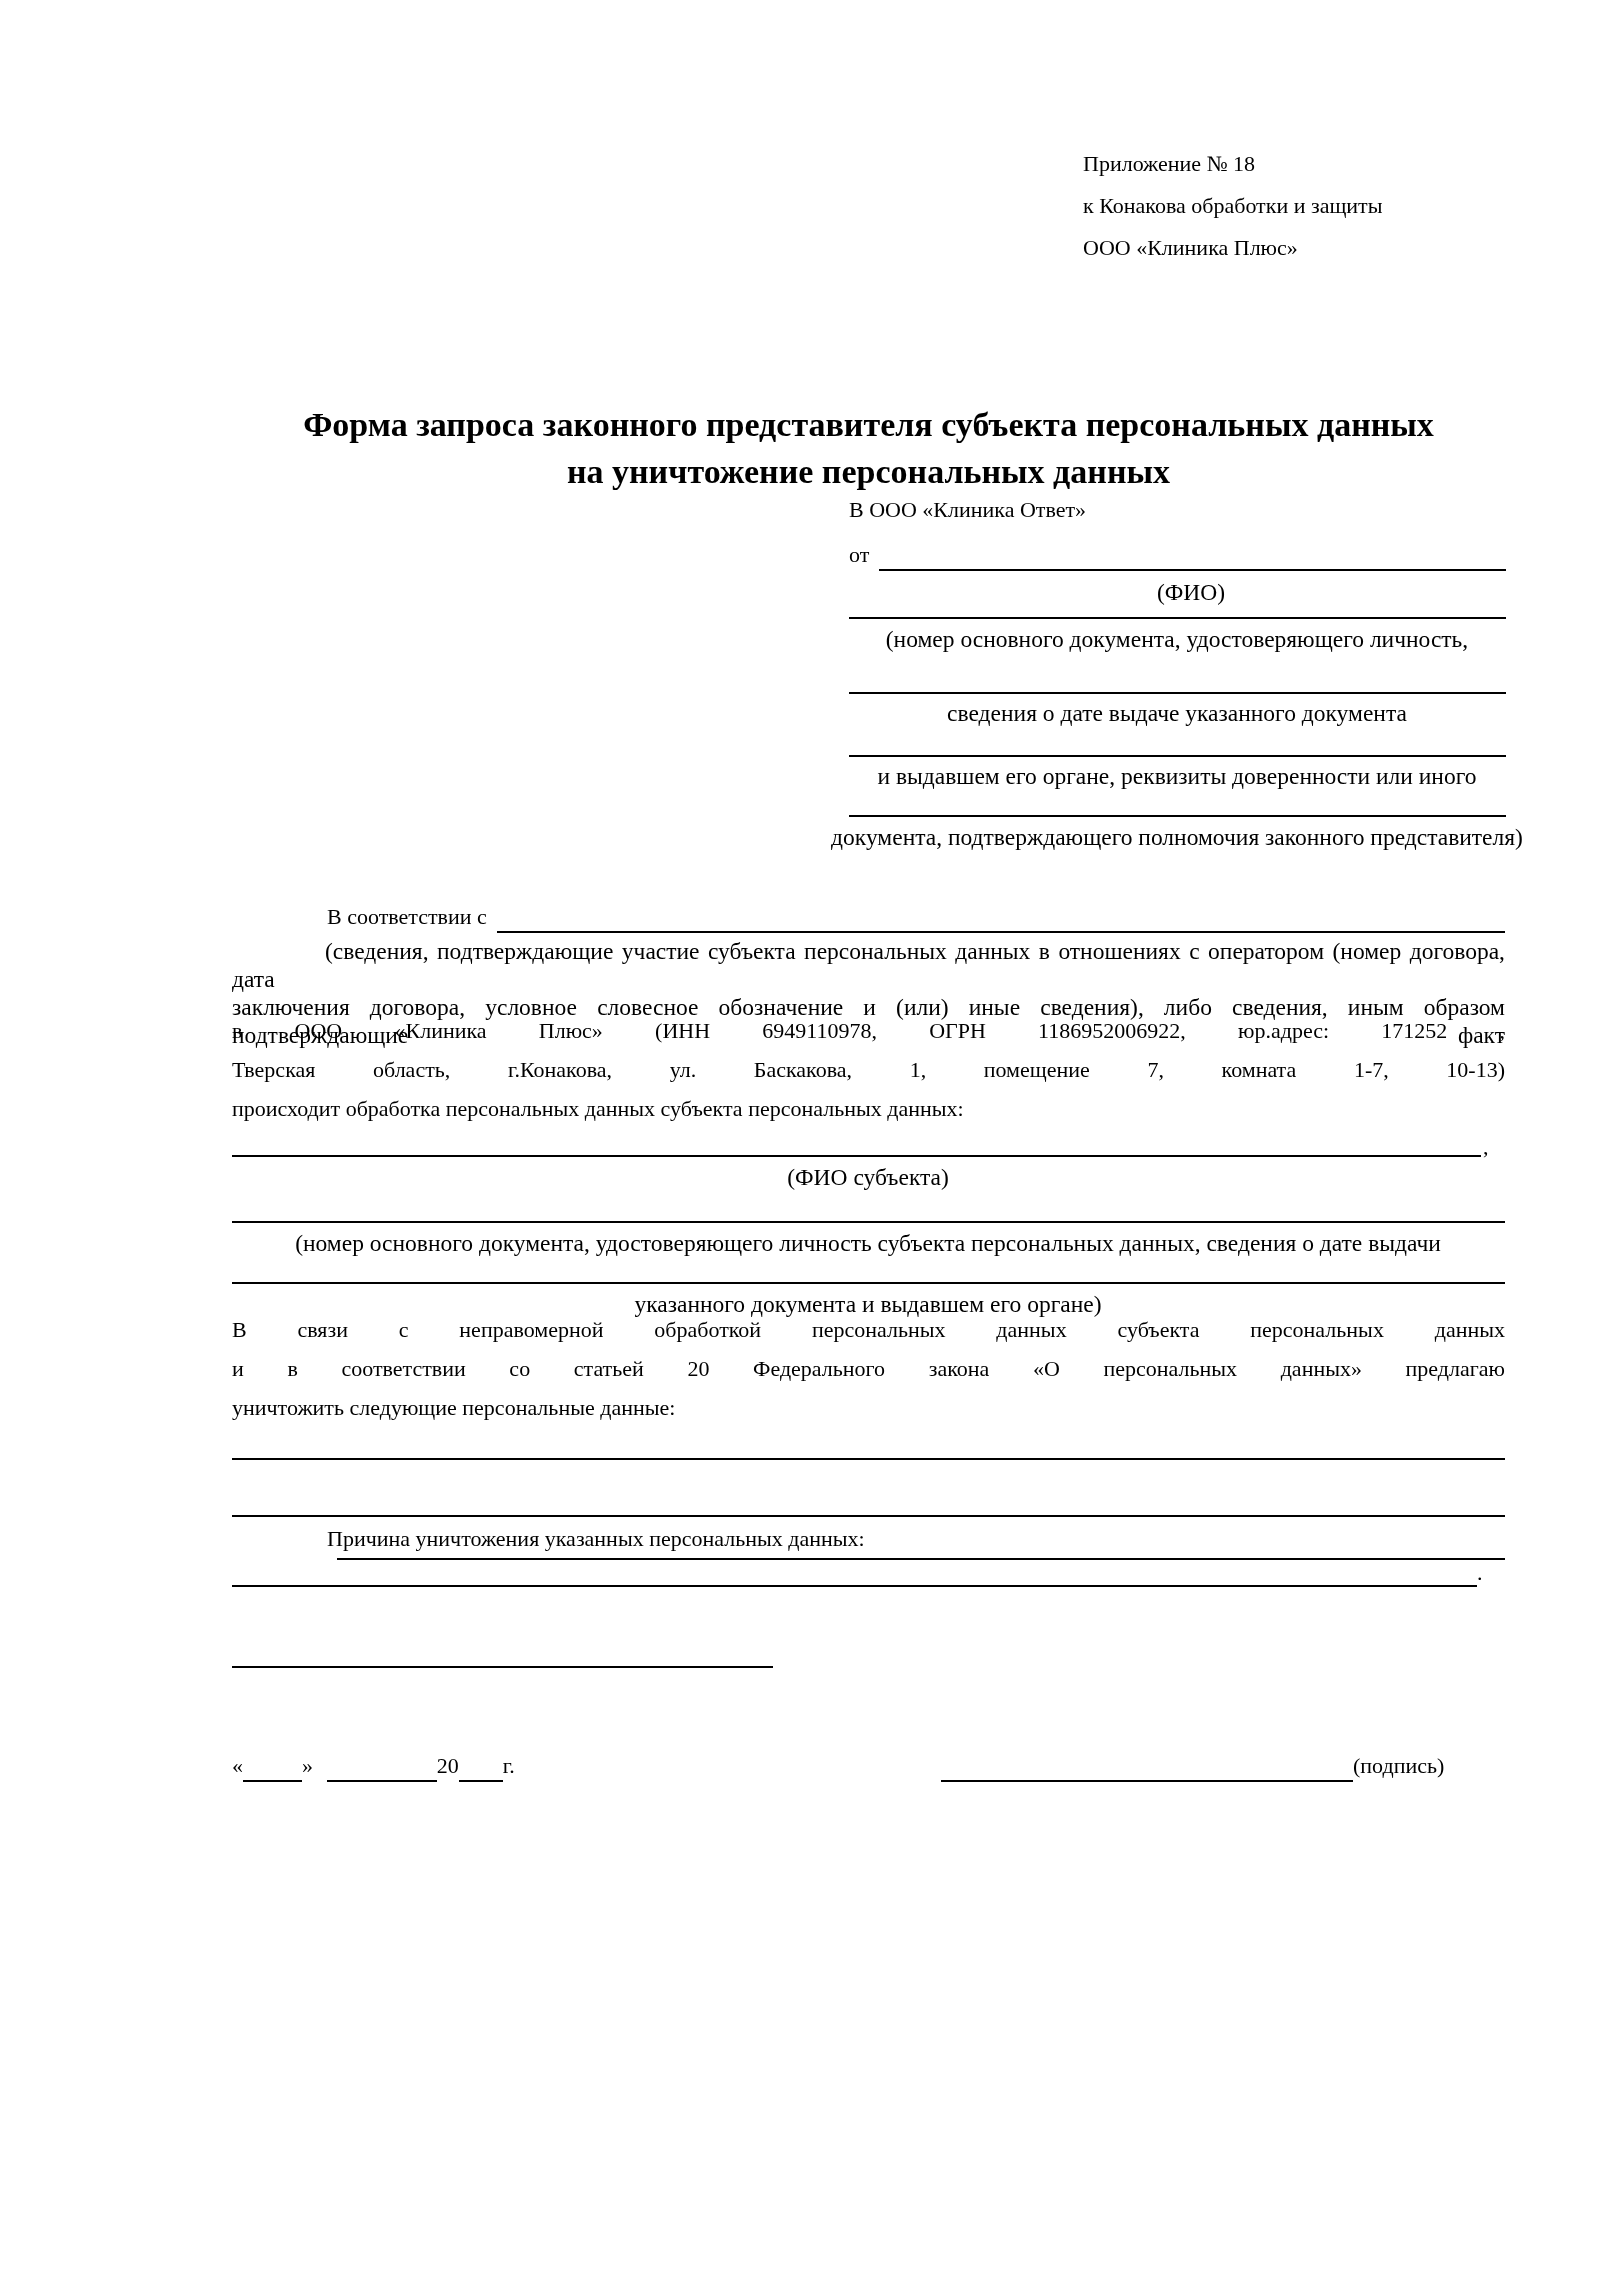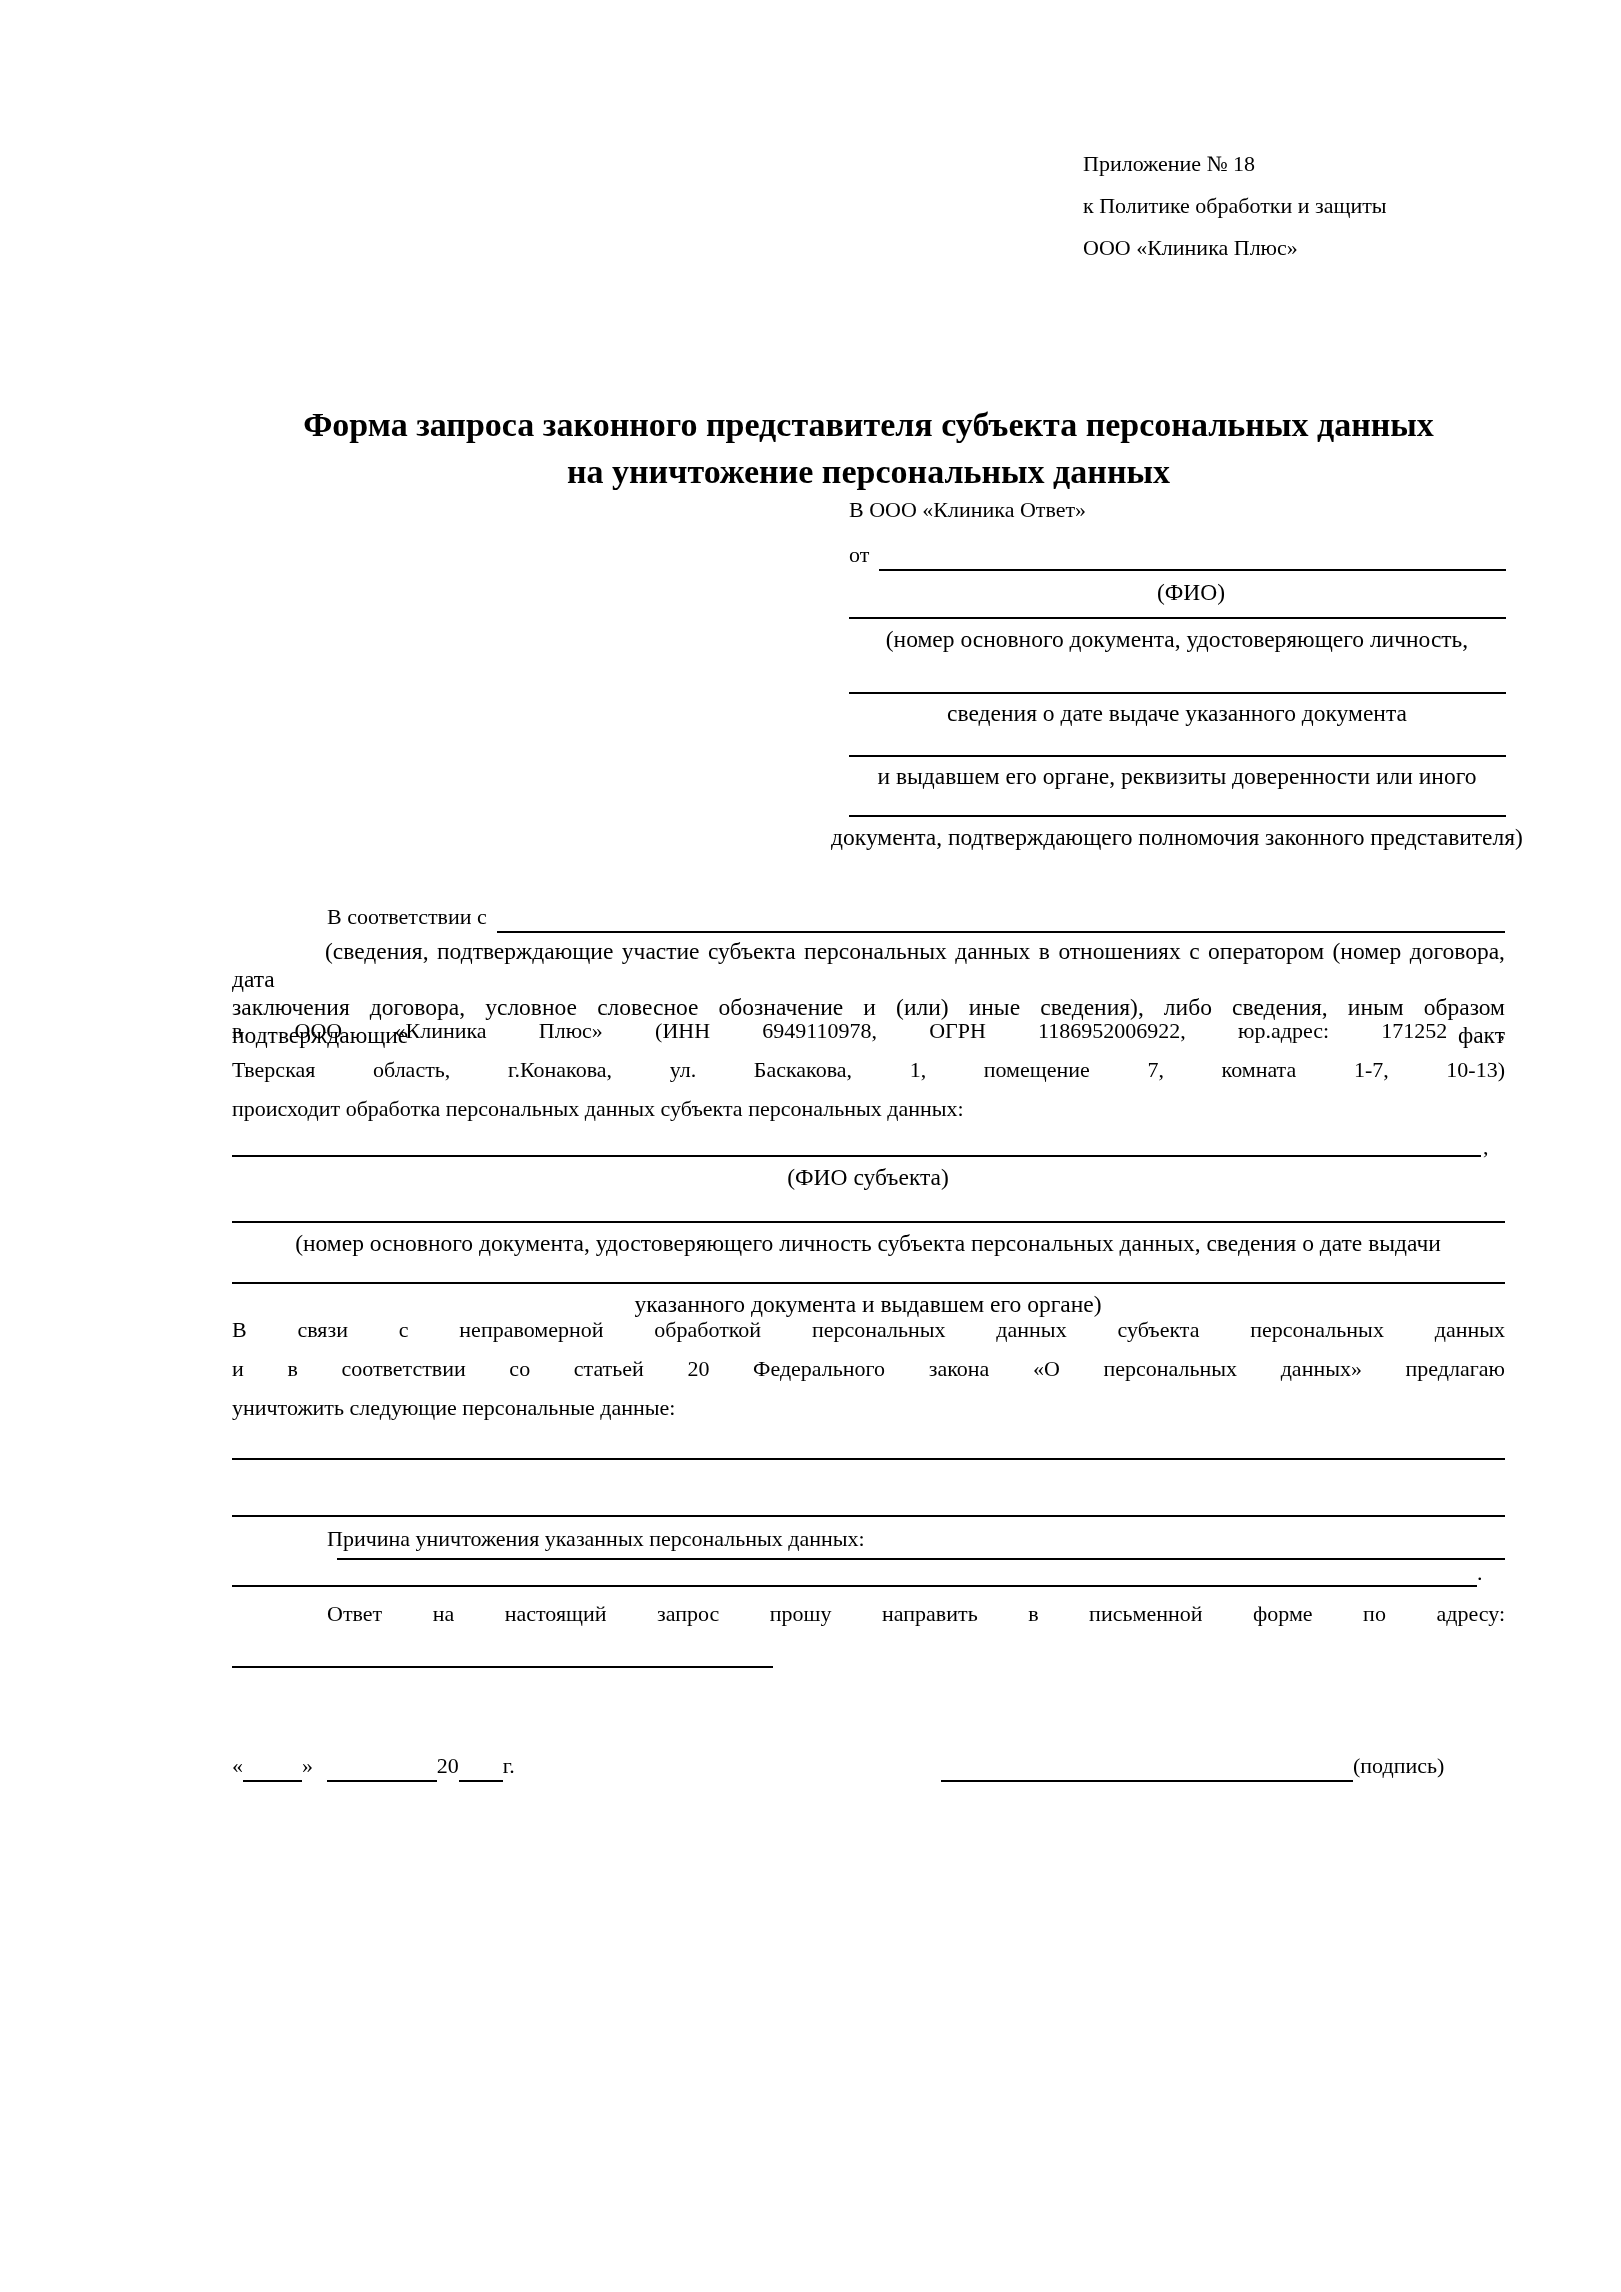--- a/index.html
+++ b/index.html
@@ -29,21 +29,21 @@
   .ind97 { text-indent: 95px; }
   .ind95 { text-indent: 93px; }
 </style>
 </head>
 <body>
 
 <div class="page">
 
   <div class="abs t35 lh43" style="left:1083px; top:143px;">
     <div>Приложение № 18</div>
-    <div>к Политике обработки и защиты</div>
+    <div>к Конакова обработки и защиты</div>
     <div>ООО «Клиника Плюс»</div>
   </div>
 
   <div class="abs t39 b ctr" style="left:232px; top:401px; width:1273px;">
     <div>Форма запроса законного представителя субъекта персональных данных</div>
     <div>на уничтожение персональных данных</div>
   </div>
 
   <div class="abs t35" style="left:849px; top:490px;">В ООО «Клиника Ответ»</div>
 
@@ -103,21 +103,20 @@
   <div class="abs flexrow t35" style="left:232px; top:1519px; width:1273px; height:39px; padding-left:95px;flex-direction:column;">
     <span>Причина уничтожения указанных персональных данных:</span>
     <span class="fill"></span>
   </div>
 
   <div class="abs flexrow t35" style="left:232px; top:1553px; height:37px;">
     <span class="blank" style="width:1245px;"></span>
     <span>.</span>
   </div>
 
-  <div class="abs t35 jj ind97" style="left:232px; top:1594px; width:1273px;">Ответ на настоящий запрос прошу направить в письменной форме по адресу:</div>
 
   <div class="abs flexrow t35" style="left:232px; top:1632px; height:39px;">
     <span class="blank" style="width:541px;"></span>
   </div>
 
   <div class="abs flexrow t35" style="left:232px; top:1746px; height:39px;">
     <span>«</span>
     <span class="blank" style="width:59px;"></span>
     <span>»</span>
     <span style="width:13.7px;"></span>

